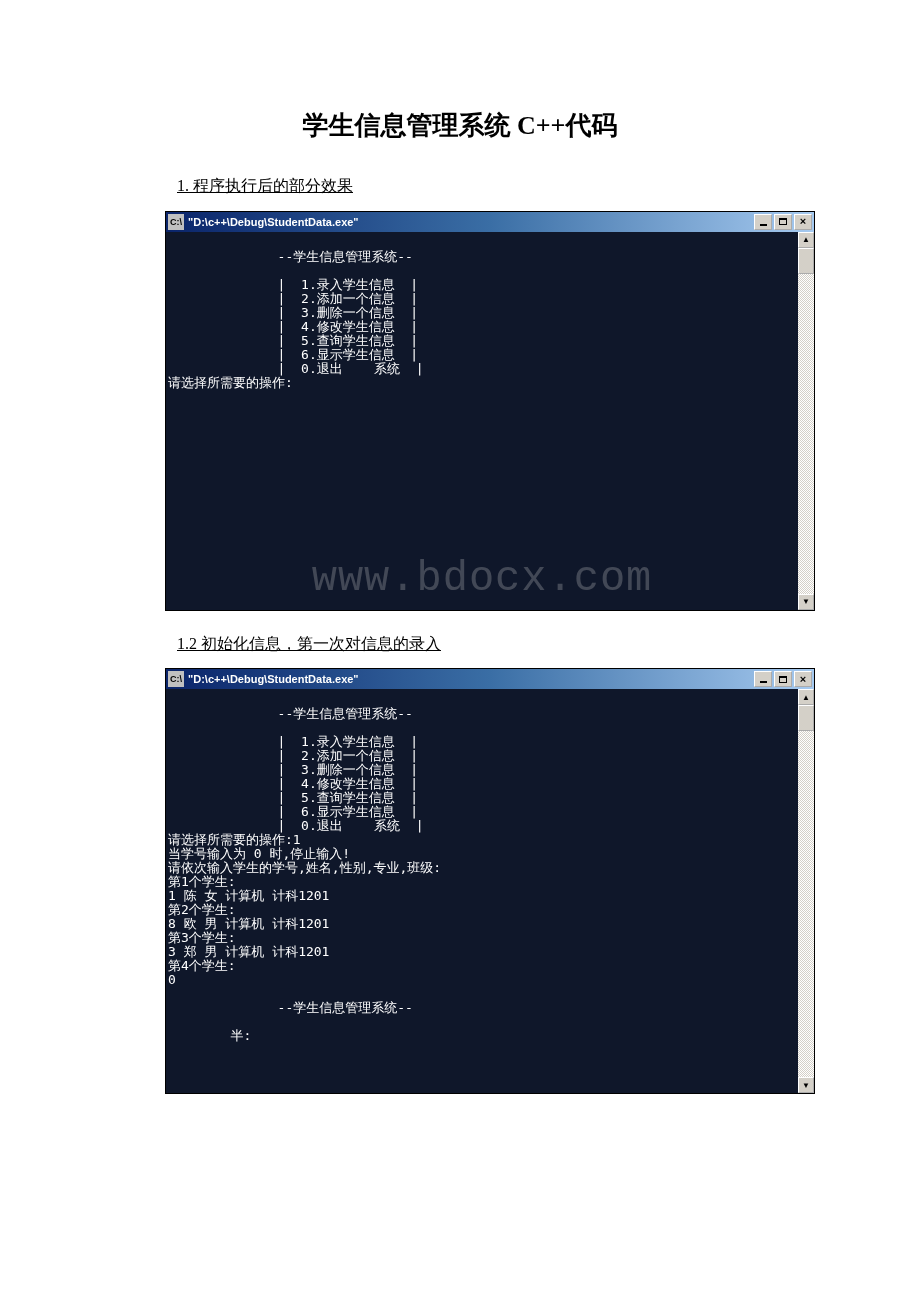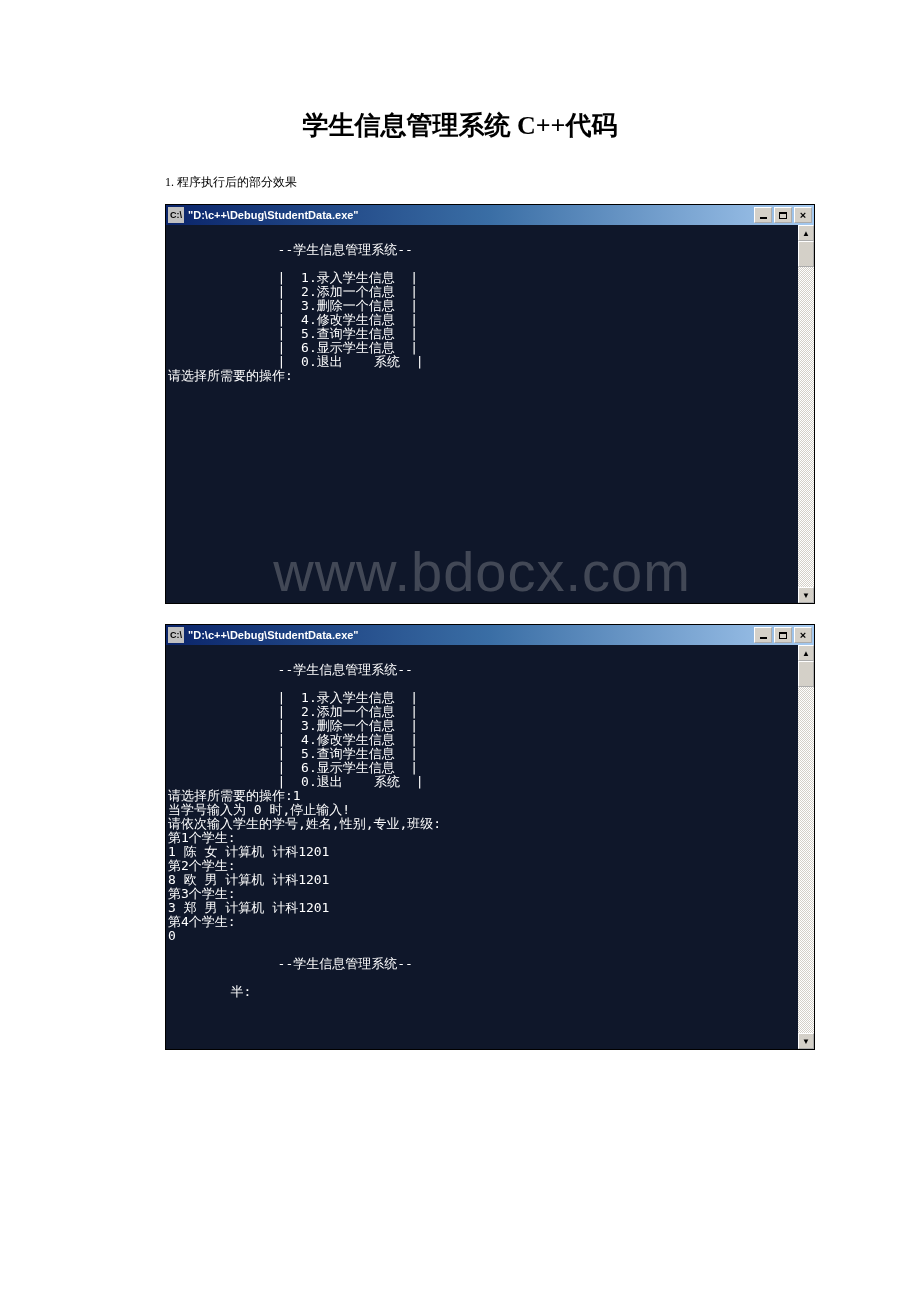--- a/index.html
+++ b/index.html
@@ -13,23 +13,24 @@
     padding: 80px 165px 40px 165px;
   }
   .title {
     text-align: center;
     font-size: 26px;
     font-weight: bold;
     margin-bottom: 30px;
     margin-top: 28px;
   }
   .section-text {
-    font-size: 12px;
-    margin: 8px 0;
+    font-size: 16px;
+    margin: 8px 12px;
     line-height: 1.6;
+    text-decoration: underline;
   }
   .console-window {
     margin: 12px 0 20px 0;
     border: 1px solid #000;
     background: #000;
     width: 648px;
   }
   .titlebar {
     display: flex;
     align-items: center;
@@ -124,22 +125,22 @@
     left: 0;
     width: 16px;
     height: 26px;
     background: #d4d0c8;
     border: 1px outset #fff;
     box-sizing: border-box;
   }
   .watermark {
     position: absolute;
     color: rgba(200,200,200,0.28);
-    font-size: 56px;
-    font-family: Liberation Sans, sans-serif;
+    font-size: 42px;
+    font-family: Liberation Mono, monospace;
     letter-spacing: 1px;
     left: 50%;
     transform: translateX(-50%);
     bottom: 24px;
     white-space: nowrap;
     pointer-events: none;
   }
 </style>
 </head>
 <body>
@@ -180,20 +181,21 @@
       <div class="scrollbar">
         <div class="sb-btn">▲</div>
         <div class="sb-track">
           <div class="sb-thumb"></div>
         </div>
         <div class="sb-btn">▼</div>
       </div>
     </div>
   </div>
 
+  <div class="section-text">1.2 初始化信息，第一次对信息的录入</div>
 
   <div class="console-window">
     <div class="titlebar">
       <div class="titlebar-icon">C:\</div>
       <div class="titlebar-text">"D:\c++\Debug\StudentData.exe"</div>
       <div class="win-btns">
         <div class="win-btn">
             <span class="min-icon"></span>
           </div>
         <div class="win-btn">

